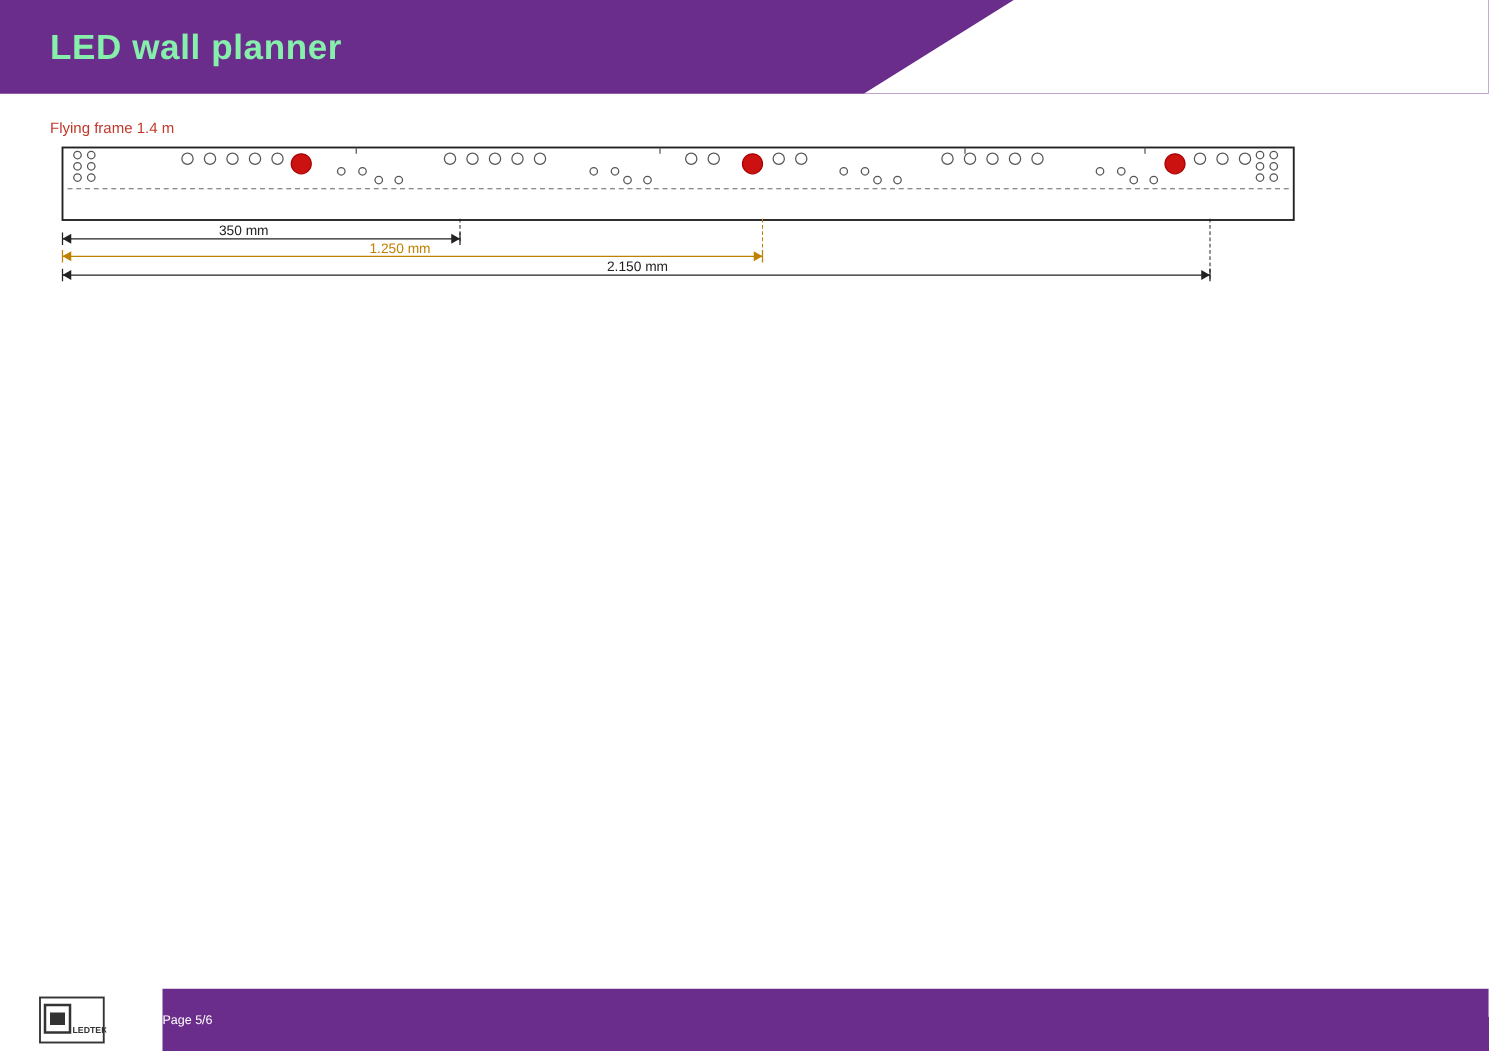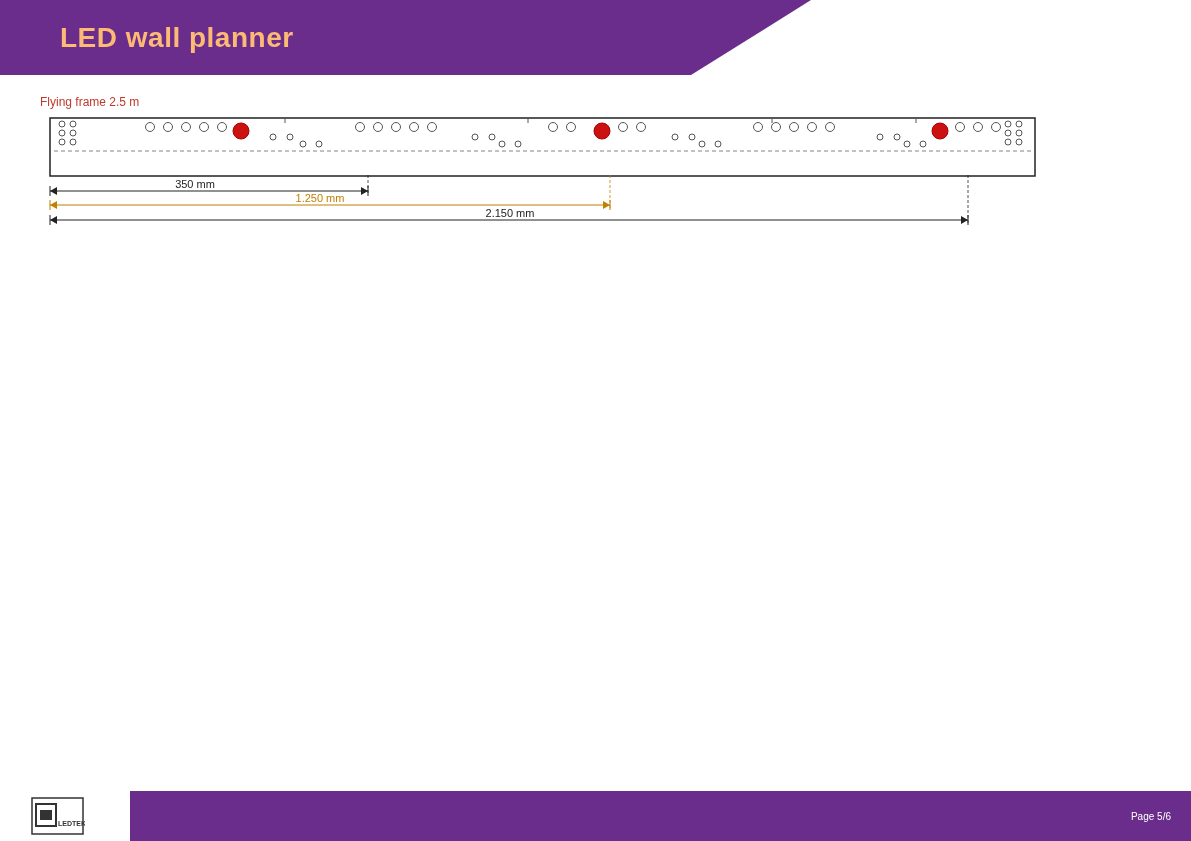--- a/index.html
+++ b/index.html
@@ -14,24 +14,24 @@
 
     
     .header {
       background: #6b2d8b;
       height: 75px;
       display: flex;
       align-items: center;
       position: relative;
     }
     .header-title {
-      color: #fdba74;
+      color: #86efac;
       font-size: 28px;
       font-weight: 900;
-      padding-left: 60px;
+      padding-left: 40px;
       letter-spacing: 0.5px;
     }
     .header-subtitle {
       position: absolute;
       right: 80px;
       top: 50%;
       transform: translateY(-50%);
       color: #fff;
       font-size: 32px;
       font-weight: 900;
@@ -78,21 +78,21 @@
       display: flex;
       align-items: center;
       padding-left: 30px;
       background: #fff;
     }
     .footer-right {
       flex: 1;
       background: #6b2d8b;
       display: flex;
       align-items: center;
-      justify-content: flex-end;
+      justify-content: space-between;
       padding-right: 20px;
       gap: 30px;
     }
     .footer-page {
       color: #fff;
       font-size: 10px;
       text-align: right;
     }
     .footer-company {
       color: #fff;
@@ -114,21 +114,21 @@
 <body>
 
 <div class="header">
   <span class="header-title">LED wall planner</span>
   <div class="header-right-cut"></div>
   <span class="header-subtitle">Flying frame</span>
 </div>
 
 <div class="main-content">
 
-  <div class="frame-label">Flying frame 2.5 m</div>
+  <div class="frame-label">Flying frame 1.4 m</div>
 
   <svg class="diagram-svg" width="1010" height="130" viewBox="0 0 1010 130">
 
     <rect x="10" y="5" width="985" height="58" fill="white" stroke="#222" stroke-width="1.5"></rect>
 
     <line x1="14" y1="38" x2="991" y2="38" stroke="#666" stroke-width="0.8" stroke-dasharray="4,3"></line>
 
     <circle cx="22" cy="11" r="3" fill="none" stroke="#555" stroke-width="1"></circle>
     <circle cx="33" cy="11" r="3" fill="none" stroke="#555" stroke-width="1"></circle>
     <circle cx="22" cy="20" r="3" fill="none" stroke="#555" stroke-width="1"></circle>

